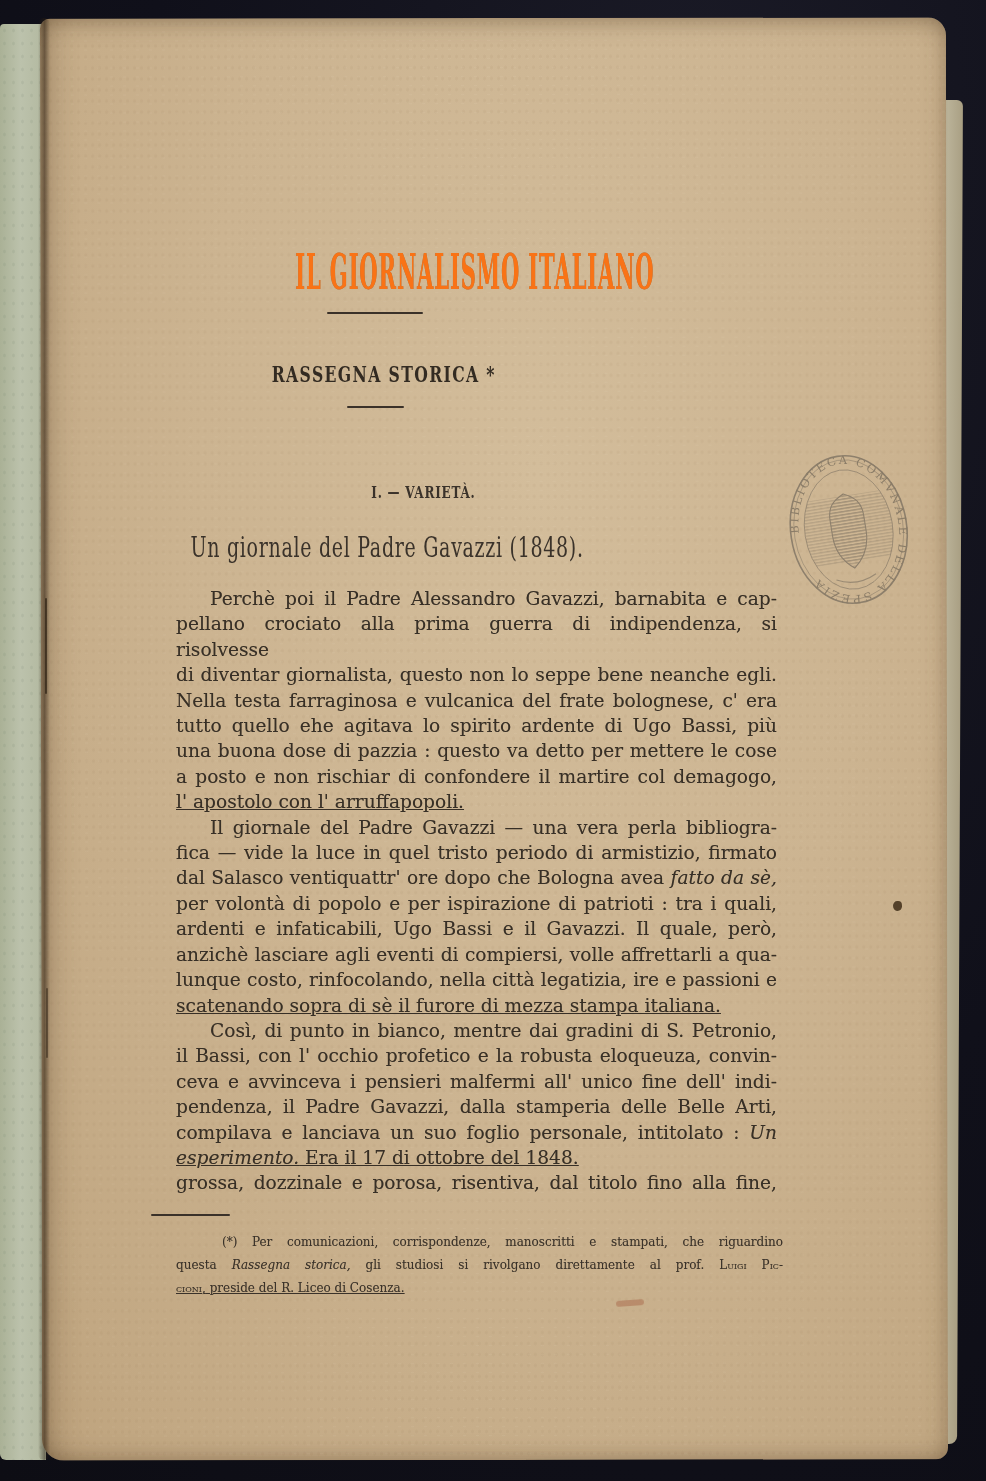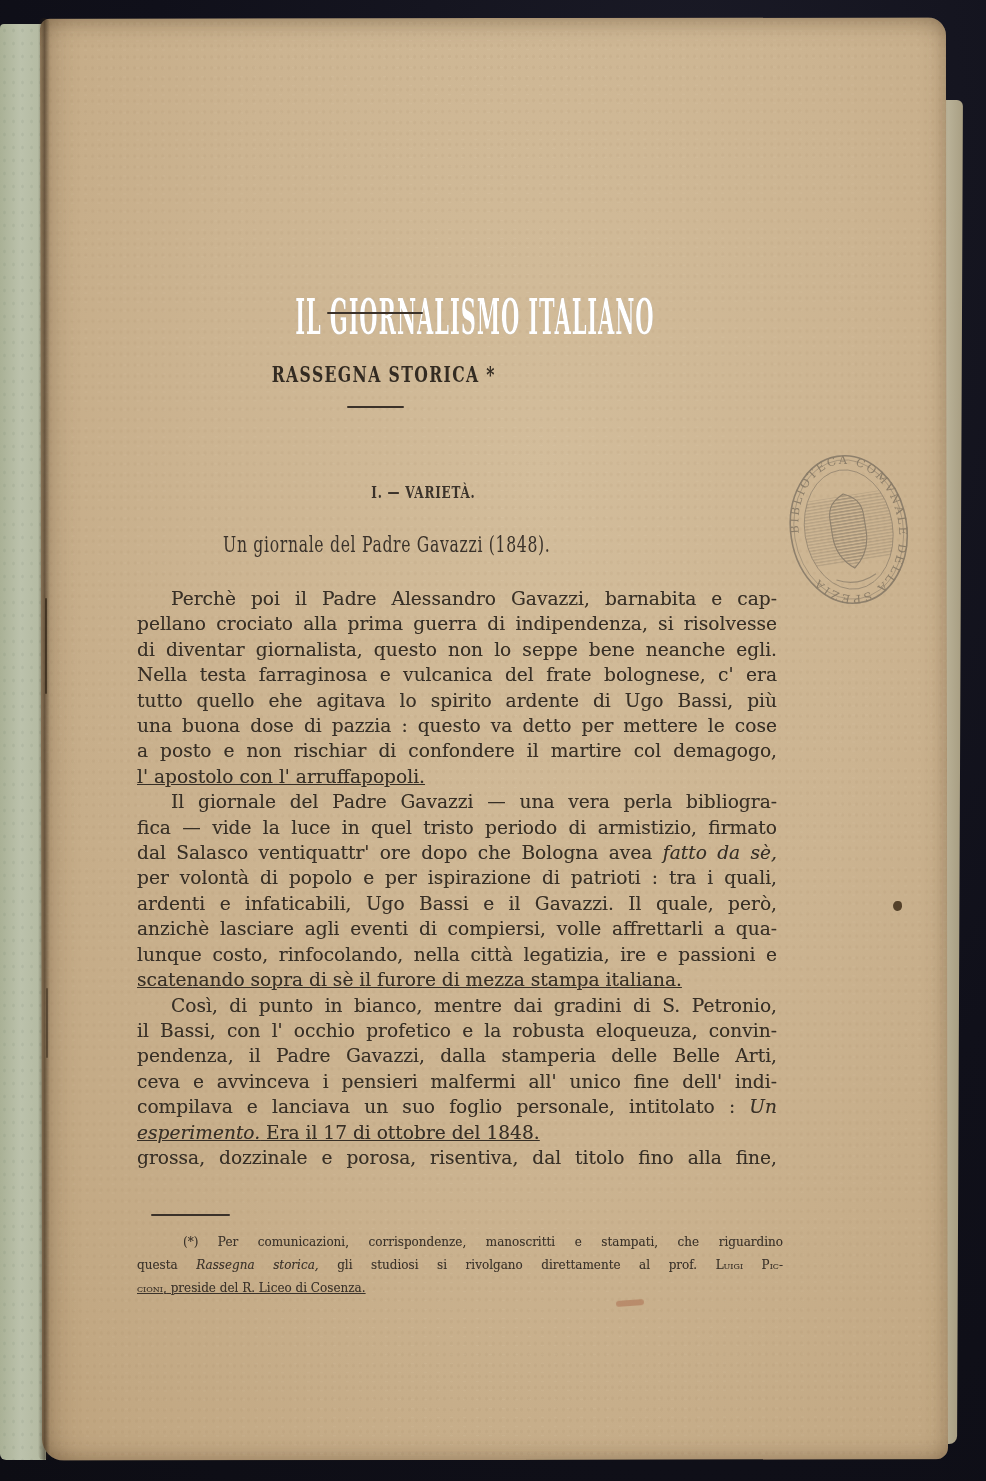--- a/index.html
+++ b/index.html
@@ -50,49 +50,49 @@
     position:absolute;left:38px;top:18px;width:12px;height:1442px;
     background:linear-gradient(to right,rgba(40,28,16,0),rgba(40,28,16,.48) 55%,rgba(40,28,16,0));
     border-radius:6px;
   }
   .stitch{position:absolute;width:2px;background:rgba(35,24,12,.62);border-radius:2px;}
   .stitch.s1{left:45px;top:598px;height:96px;}
   .stitch.s2{left:46px;top:988px;height:70px;width:1.6px;opacity:.7;}
   .heading-block{position:absolute;width:640px;text-align:center;white-space:nowrap;}
   .squeeze{display:inline-block;transform-origin:50% 50%;}
 
-  .journal-title{top:243px;left:57px;font-size:49px;font-weight:bold;color:#ffffff;
-    text-shadow:0 0 1px rgba(52,42,28,.45);margin-top:45px;}
+  .journal-title{top:243px;left:57px;font-size:49px;font-weight:bold;color:#f97316;
+    text-shadow:0 0 1px rgba(52,42,28,.45);}
   .journal-title .squeeze{transform:scaleX(.43);letter-spacing:2px;}
 
   .subtitle{top:353px;left:64px;font-size:23px;font-weight:bold;color:#332b22;margin-top:7px;}
   .subtitle .squeeze{transform:scaleX(.68);letter-spacing:2px;}
 
   .section-heading{top:483px;left:103px;font-size:16px;font-weight:bold;color:#3a322a;}
   .section-heading .squeeze{transform:scaleX(.75);letter-spacing:1px;}
 
-  .article-title{top:531px;left:67px;font-size:23px;color:#3a322a;font-weight:500;}
+  .article-title{top:531px;left:67px;font-size:28px;color:#3a322a;font-weight:500;}
   .article-title .squeeze{transform:scaleX(.68);letter-spacing:1px;}
 
   .rule{position:absolute;height:2px;background:#3a3129;border-radius:1px;}
   .rule.r1{left:327px;top:312px;width:96px;}
   .rule.r2{left:347px;top:406px;width:57px;}
   .rule.fn{left:151px;top:1214px;width:79px;height:2.4px;}
 
   .bodytext{
     position:absolute;left:137px;top:586px;width:640px;
     font-size:18.6px;line-height:25.4px;color:#372f26;
     text-shadow:0 0 .6px rgba(55,45,30,.35);
   }
   .footnote{
     position:absolute;left:137px;top:1231px;width:646px;
     font-size:12px;line-height:23px;color:#3a322a;
     text-shadow:0 0 .5px rgba(55,45,30,.3);
   }
-  .line{text-align:justify;text-align-last:justify;white-space:normal;}
+  .line{text-align:justify;text-align-last:justify;white-space:normal;margin-left:39px;}
   .line.last{text-align-last:left;text-decoration:underline;}
   .line.indent{padding-left:34px;}
   .footnote .line.indent{padding-left:46px;}
   .sc{font-variant:small-caps;}
 
   
   .stamp{position:absolute;left:783px;top:447px;width:138px;height:168px;
     opacity:.52;transform:rotate(-9deg);}
   .ink-dot{position:absolute;left:893px;top:901px;width:9px;height:10px;
     background:#47351f;border-radius:50% 45% 50% 55%;opacity:.9;}
@@ -143,22 +143,22 @@
     <div class="line indent">Il giornale del Padre Gavazzi — una vera perla bibliogra-</div>
     <div class="line">fica — vide la luce in quel tristo periodo di armistizio, firmato</div>
     <div class="line">dal Salasco ventiquattr' ore dopo che Bologna avea <i>fatto da sè,</i></div>
     <div class="line">per volontà di popolo e per ispirazione di patrioti : tra i quali,</div>
     <div class="line">ardenti e infaticabili, Ugo Bassi e il Gavazzi. Il quale, però,</div>
     <div class="line">anzichè lasciare agli eventi di compiersi, volle affrettarli a qua-</div>
     <div class="line">lunque costo, rinfocolando, nella città legatizia, ire e passioni e</div>
     <div class="line last">scatenando sopra di sè il furore di mezza stampa italiana.</div>
     <div class="line indent">Così, di punto in bianco, mentre dai gradini di S. Petronio,</div>
     <div class="line">il Bassi, con l' occhio profetico e la robusta eloqueuza, convin-</div>
+    <div class="line">ceva e avvinceva i pensieri malfermi all' unico fine dell' indi-</div>
     <div class="line">pendenza, il Padre Gavazzi, dalla stamperia delle Belle Arti,</div>
-    <div class="line">ceva e avvinceva i pensieri malfermi all' unico fine dell' indi-</div>
     <div class="line">compilava e lanciava un suo foglio personale, intitolato :<i> Un</i></div>
     <div class="line last"><i>esperimento.</i> Era il 17 di ottobre del 1848.</div>
     <div class="line">grossa, dozzinale e porosa, risentiva, dal titolo fino alla fine,</div>
   </div>
 
 <div class="rule fn"></div>
 
 <div class="footnote">
     <div class="line indent">(*) Per comunicazioni, corrispondenze, manoscritti e stampati, che riguardino</div>
     <div class="line">questa <i>Rassegna storica,</i> gli studiosi si rivolgano direttamente al prof. <span class="sc">Luigi Pic-</span></div>

